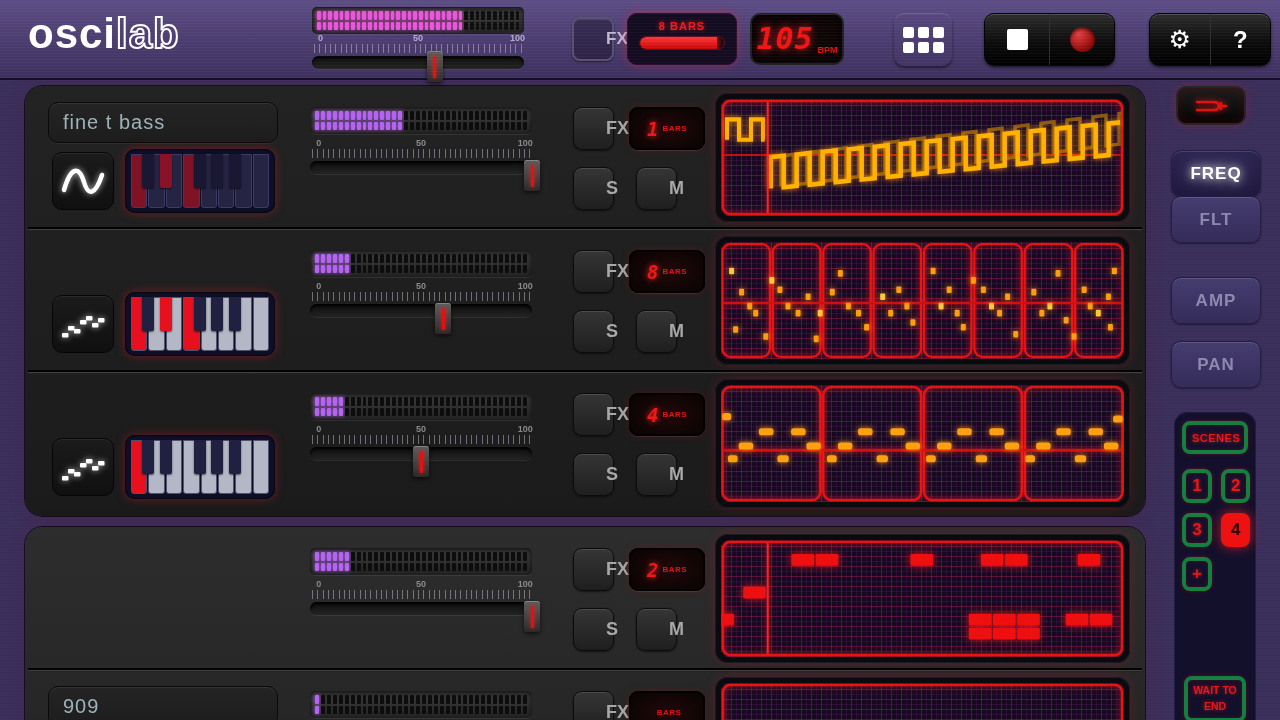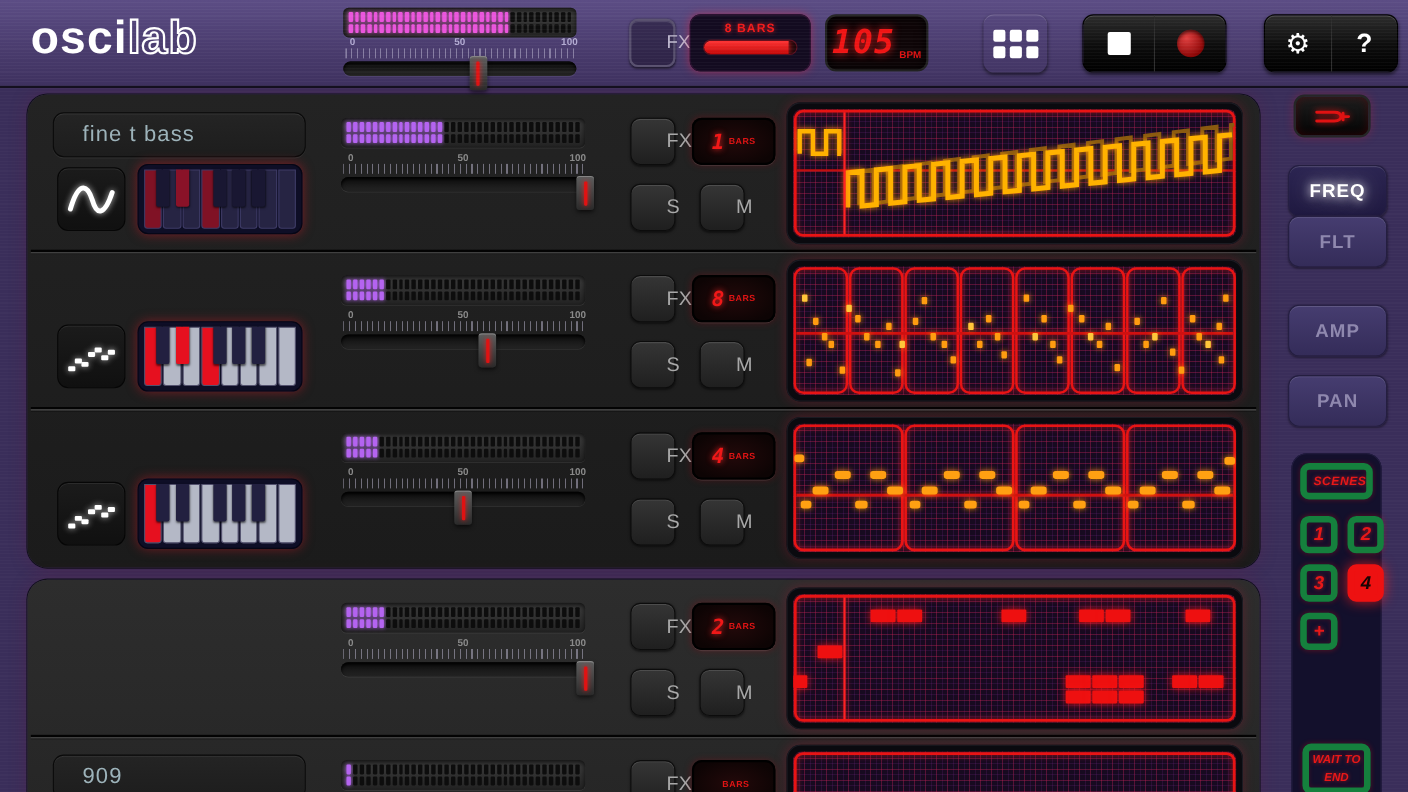--- a/index.html
+++ b/index.html
@@ -32,21 +32,21 @@
   .sbar{height:13px;margin-top:3px;background:linear-gradient(180deg,#0d0d0d,#242424);border-radius:7px;
     box-shadow:inset 0 2px 3px #000,0 1px 0 rgba(255,255,255,.08);}
   .shandle{position:absolute;bottom:-5px;width:16px;height:31px;border-radius:3px;
     background:linear-gradient(180deg,#5e5e5e,#2a2a2a);
     box-shadow:0 2px 4px rgba(0,0,0,.6),inset 0 1px 0 rgba(255,255,255,.25);
     display:flex;align-items:center;justify-content:center;}
   .sstripe{width:3px;height:22px;background:#e01212;border-radius:1px;box-shadow:0 0 5px rgba(255,25,25,.9);}
   #master-slider{left:312px;top:33px;width:212px;height:44px;}
   
   .fxbtn,.smbtn{position:absolute;background:linear-gradient(180deg,#353535,#1f1f1f);
-    border:1px solid #0c0c0c;border-radius:9px;color:#a8a8a8;font-weight:normal;font-size:18px;
+    border:1px solid #0c0c0c;border-radius:9px;color:#a8a8a8;font-weight:bold;font-size:18px;
     box-shadow:inset 0 1px 0 rgba(255,255,255,.12),0 1px 2px rgba(0,0,0,.5);cursor:pointer;padding-left:32px;}
   .header-fx{left:572px;top:17px;width:39px;height:44px;background:rgba(20,14,34,.45);
     border:2px solid #58506e;color:#bfb9cf;border-radius:8px;font-size:17px;}
   .loopdisp{position:absolute;left:627px;top:13px;width:110px;height:52px;background:#130b20;border-radius:10px;
     box-shadow:0 0 8px rgba(220,30,60,.5),inset 0 0 0 1px #2a1030;
     display:flex;flex-direction:column;align-items:center;padding-top:7px;gap:4px;cursor:pointer;}
   .loop-label{font-size:11px;font-weight:bold;color:#f21b1b;letter-spacing:1px;text-shadow:0 0 5px rgba(255,40,40,.75);}
   .loop-bar{width:86px;height:14px;border:1px solid #5c1020;background:#1c060a;border-radius:7px;overflow:hidden;}
   .loop-fill{height:100%;background:linear-gradient(180deg,#ff3535,#c40808);box-shadow:0 0 6px #f22;border-radius:6px 0 0 6px;}
   .bpmdisp{position:absolute;left:750px;top:13px;width:94px;height:52px;background:#0e0507;border:2px solid #212121;
@@ -75,21 +75,21 @@
     background:linear-gradient(180deg,#232323,#1b1b1b);
     box-shadow:0 0 0 1px #11101c,0 0 16px rgba(110,20,55,.25);}
   .g1{top:86px;height:430px;}
   .g2{top:527px;height:260px;background:linear-gradient(180deg,#2d2d2d,#242424);}
   .track-row{position:relative;height:143px;}
   .track-row.divided::after{content:"";position:absolute;left:3px;right:3px;bottom:-2px;height:4px;
     background:linear-gradient(180deg,#030303 0 45%,#404040 55% 72%,#0b0b0b);}
   .tname{position:absolute;left:23px;top:16px;width:230px;height:41px;border-radius:10px;
     background:linear-gradient(180deg,#242424,#1d1d1d);border:1px solid #0a0a0a;
     box-shadow:inset 0 1px 0 rgba(255,255,255,.08),0 1px 0 rgba(255,255,255,.06);
-    display:flex;align-items:center;padding-left:26px;cursor:text;text-align:center;}
+    display:flex;align-items:center;padding-left:14px;cursor:text;text-align:center;}
   .tname span{font-size:20px;letter-spacing:1px;color:#9db3ba;text-transform:lowercase;}
   .iconbox{position:absolute;left:27px;top:66px;width:62px;height:58px;border-radius:10px;
     background:linear-gradient(180deg,#1b1b1b,#101010);border:1px solid #060606;
     box-shadow:inset 0 1px 0 rgba(255,255,255,.07);display:flex;align-items:center;justify-content:center;cursor:pointer;}
   .kbd{position:absolute;left:100px;top:63px;width:150px;height:64px;background:#0e0e26;border-radius:10px;
     padding:5px 6px;box-shadow:0 0 10px rgba(200,25,40,.5),inset 0 0 0 1px #060614;cursor:pointer;}
   .kwrap{display:flex;gap:1px;height:100%;}
   .wkey{flex:1;border:1px solid;border-radius:0 0 3px 3px;}
   .bkey{position:absolute;top:5px;width:12px;height:34px;border-radius:0 0 2px 2px;box-shadow:0 1px 2px rgba(0,0,0,.6);}
   .tmeter{left:285px;top:21px;width:222px;height:27px;}
@@ -120,23 +120,23 @@
     box-shadow:0 0 9px rgba(200,30,45,.35),inset 0 0 8px rgba(120,0,10,.4);
     display:flex;align-items:center;justify-content:center;}
   .modebtn{position:absolute;left:1171px;width:90px;height:47px;border-radius:10px;cursor:pointer;
     font-size:17px;font-weight:bold;letter-spacing:1px;
     background:linear-gradient(180deg,#463d70,#342c59);border:1px solid #241e40;
     box-shadow:inset 0 1px 0 rgba(255,255,255,.14),0 1px 2px rgba(0,0,0,.4);color:#8f88ae;}
   .modebtn.active{background:linear-gradient(180deg,#2c2552,#1f1940);color:#fff;
     text-shadow:0 0 9px rgba(255,255,255,.95),0 0 20px rgba(255,255,255,.6);}
   .scenes{position:absolute;left:1174px;top:412px;width:82px;height:330px;background:#13102c;border-radius:14px;
     box-shadow:inset 0 0 0 1px #221d40;}
-  .redline{background:transparent;border:6px solid #15803d;border-radius:8px;color:#e81818;font-weight:bold;
+  .redline{background:transparent;border:4px solid #15803d;border-radius:8px;color:#e81818;font-weight:bold;
     text-shadow:0 0 4px rgba(255,30,30,.6);cursor:pointer;
-    box-shadow:0 0 5px rgba(220,20,20,.3),inset 0 0 5px rgba(220,20,20,.22);font-style:italic;}
+    box-shadow:0 0 5px rgba(220,20,20,.3),inset 0 0 5px rgba(220,20,20,.22);}
   .scn-title{position:absolute;left:8px;top:9px;width:66px;height:33px;font-size:11px;letter-spacing:.5px;}
   .scn-grid{position:absolute;left:8px;top:57px;width:66px;display:grid;grid-template-columns:1fr 1fr;gap:10px 9px;}
   .scn-btn{height:34px;font-size:17px;}
   .scn-btn.active{background:#ee1111;color:#180404;border-color:#ee1111;text-shadow:none;
     box-shadow:0 0 12px rgba(255,30,30,.75);}
   .wait{position:absolute;left:10px;top:264px;width:62px;height:46px;font-size:10.5px;line-height:1.5;padding:2px;}
 </style>
 </head>
 <body>
 

